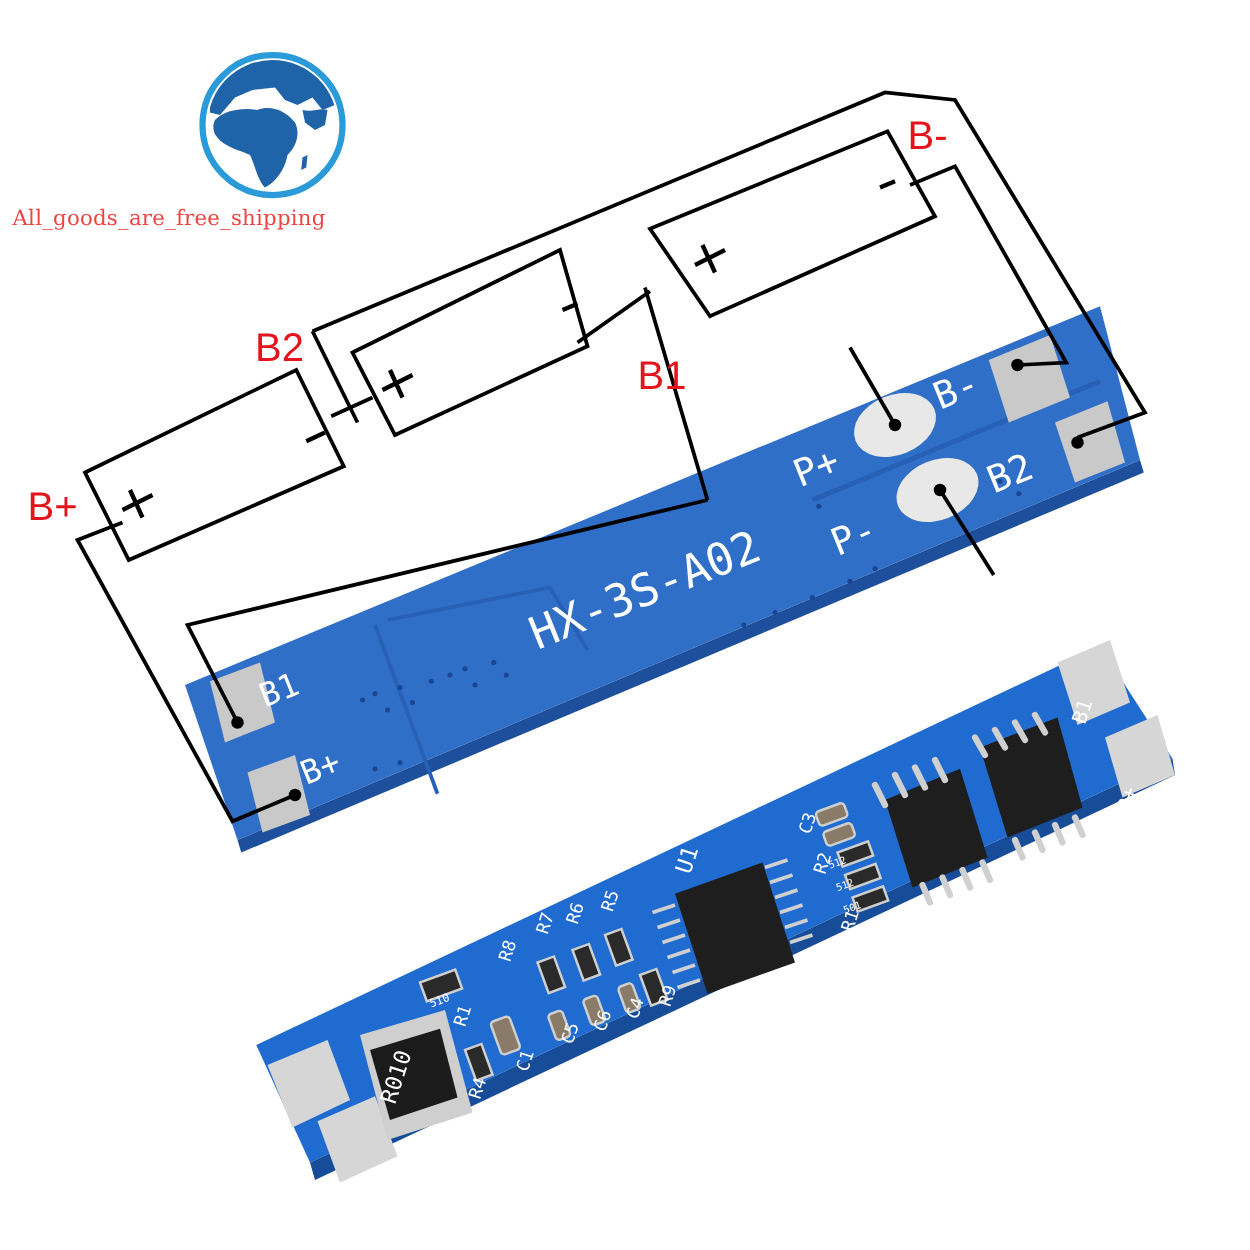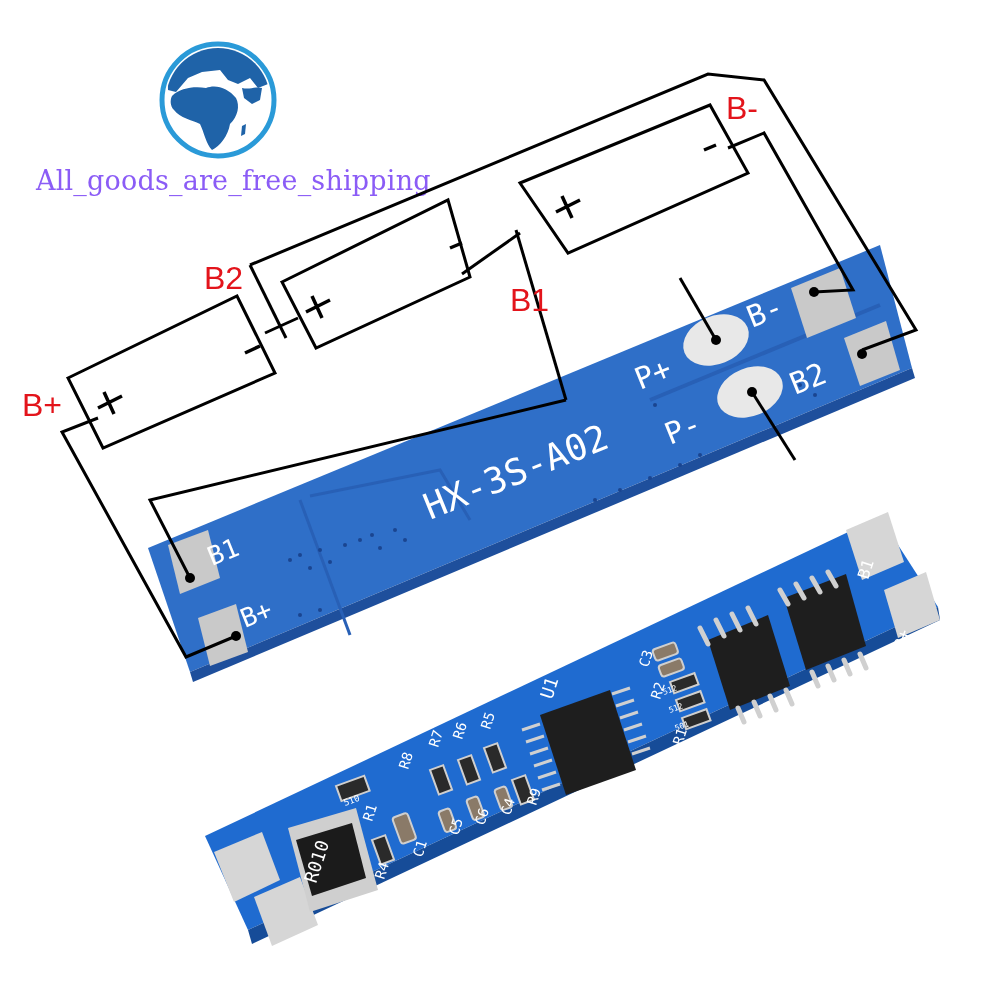--- a/index.html
+++ b/index.html
@@ -1,18 +1,18 @@
 <!DOCTYPE html>
 <html><head>
 <meta charset="utf-8">
 <style>
   html, body { margin:0; padding:0; background:#ffffff; }
   body { width:1000px; height:1000px; position:relative; overflow:hidden; font-family:"DejaVu Sans", sans-serif; }
   .abs { position:absolute; }
-  .brand-text { position:absolute; left:36px; top:165px; font-family:"DejaVu Serif", serif; font-size:27px; color:#8b5cf6; letter-spacing:0.2px; white-space:nowrap; }
+  .brand-text { position:absolute; left:10px; top:165px; font-family:"DejaVu Serif", serif; font-size:17px; color:#ef4444; letter-spacing:0.2px; white-space:nowrap; }
   .red-label { position:absolute; color:#e3141b; font-family:"Liberation Sans", sans-serif; font-size:32px; line-height:1; }
   svg.main { position:absolute; left:0; top:0; }
   .silk { fill:#ffffff; font-family:"DejaVu Sans Mono", monospace; }
 </style>
 </head>
 <body>
 
 <div class="abs" style="left:158px;top:40px;width:120px;height:120px;">
   <svg width="120" height="120" viewBox="0 0 120 120">
     <circle cx="60" cy="60" r="56" fill="#ffffff" stroke="#2a9ad8" stroke-width="5"></circle>

